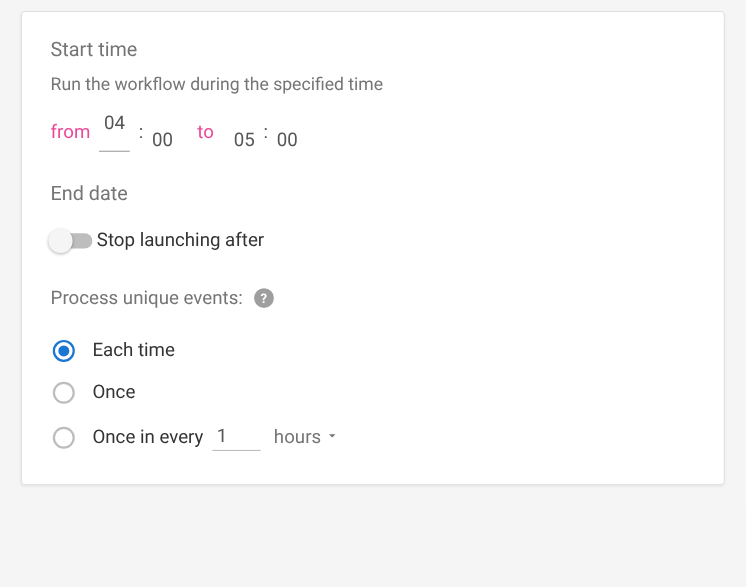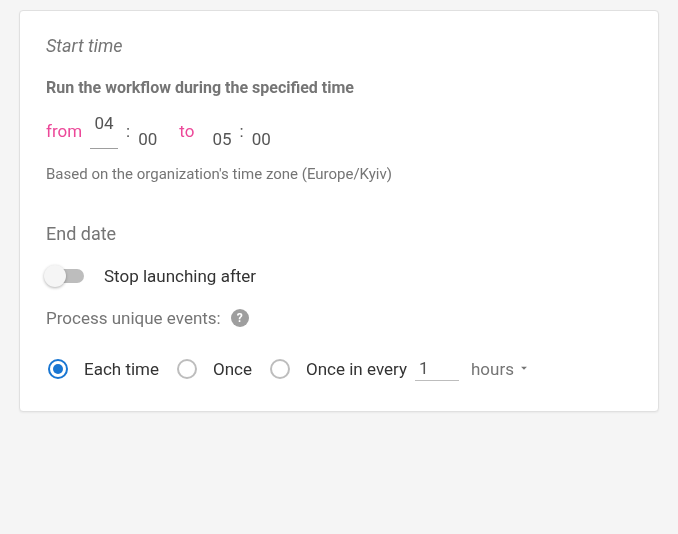--- a/index.html
+++ b/index.html
@@ -18,27 +18,26 @@
       border-radius: 4px;
       padding: 24px 26px 30px 26px;
       width: 640px;
       margin: 0 auto;
       box-shadow: 0 1px 2px rgba(0,0,0,0.05);
     }
     .section-title {
       color: #757575;
       font-size: 18px;
       font-weight: 400;
-      margin-bottom: 22px;
-      font-style: italic;
+      margin-bottom: 11px;
     }
     .section-desc {
       color: #757575;
       font-size: 16px;
-      font-weight: 700;
+      font-weight: 400;
       margin-bottom: 16px;
     }
     .time-row {
       display: flex;
       align-items: center;
       gap: 8px;
       font-size: 18px;
       color: #555;
       margin-bottom: 16px;
     }
@@ -74,22 +73,22 @@
     .end-date-title {
       color: #757575;
       font-size: 18px;
       font-weight: 400;
       margin-bottom: 22px;
       margin-top: 28px;
     }
     .toggle-row {
       display: flex;
       align-items: center;
-      gap: 20px;
-      margin-bottom: 22px;
+      gap: 4px;
+      margin-bottom: 32px;
     }
     .toggle {
       position: relative;
       width: 38px;
       height: 14px;
       background: #bdbdbd;
       border-radius: 10px;
       cursor: pointer;
     }
     .toggle-knob {
@@ -123,21 +122,21 @@
       color: #fff;
       display: inline-flex;
       align-items: center;
       justify-content: center;
       font-size: 12px;
       font-weight: bold;
       cursor: pointer;
     }
     .radio-group {
       display: flex;
-      flex-direction: row;
+      flex-direction: column;
       gap: 18px;
       margin-left: 2px;
     }
     .radio-row {
       display: flex;
       align-items: center;
       gap: 16px;
     }
     .radio {
       width: 20px;
@@ -212,21 +211,20 @@
       <span class="time-colon">:</span>
       <span class="time-plain">00</span>
       <span style="width:6px"></span>
       <span class="time-label">to</span>
       <span style="width:2px"></span>
       <span class="time-plain">05</span>
       <span class="time-colon">:</span>
       <span class="time-plain">00</span>
     </div>
 
-    <div class="timezone-note">Based on the organization's time zone (Europe/Kyiv)</div>
   </div>
 
   <div>
     <div class="end-date-title">End date</div>
     <div class="toggle-row">
       <div class="toggle">
         <div class="toggle-knob"></div>
       </div>
       <span class="toggle-label">Stop launching after</span>
     </div>

